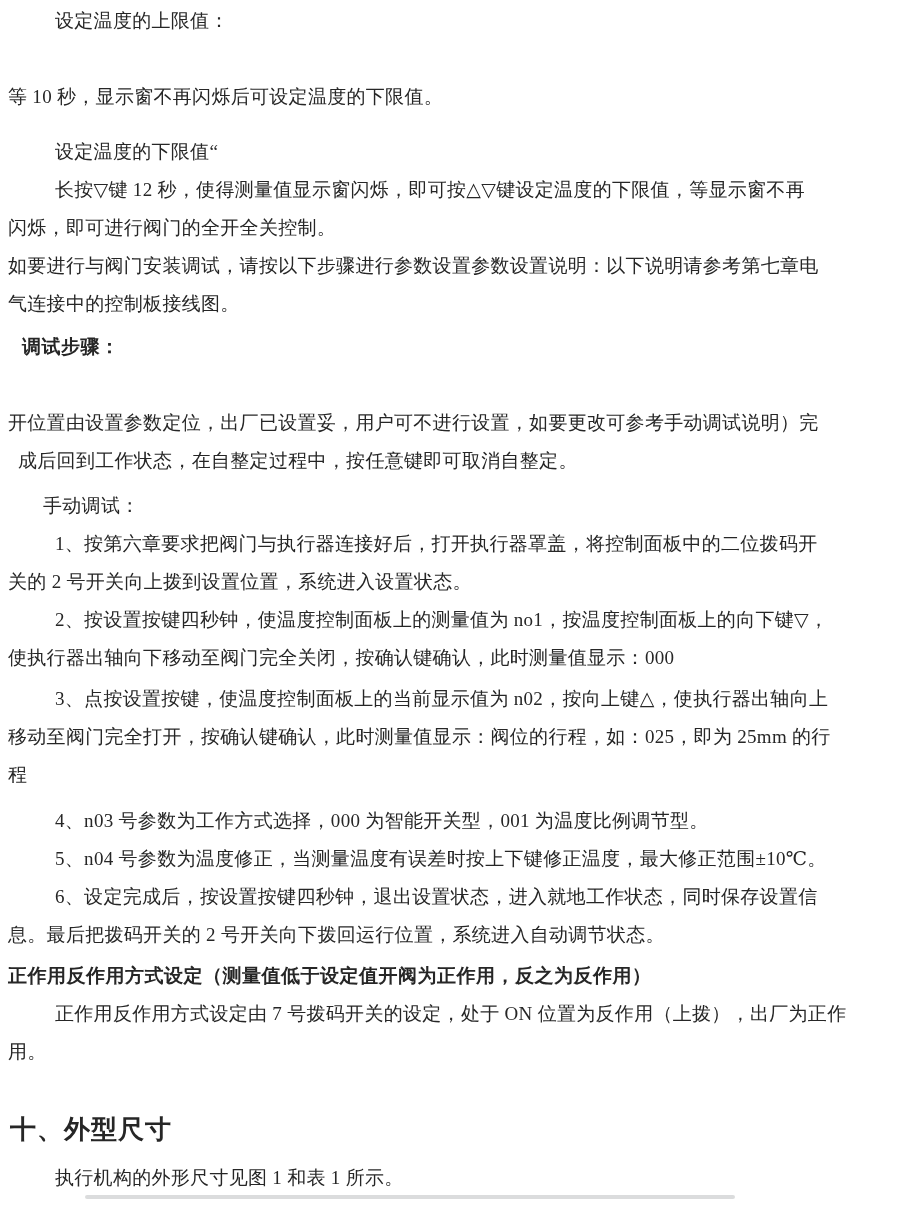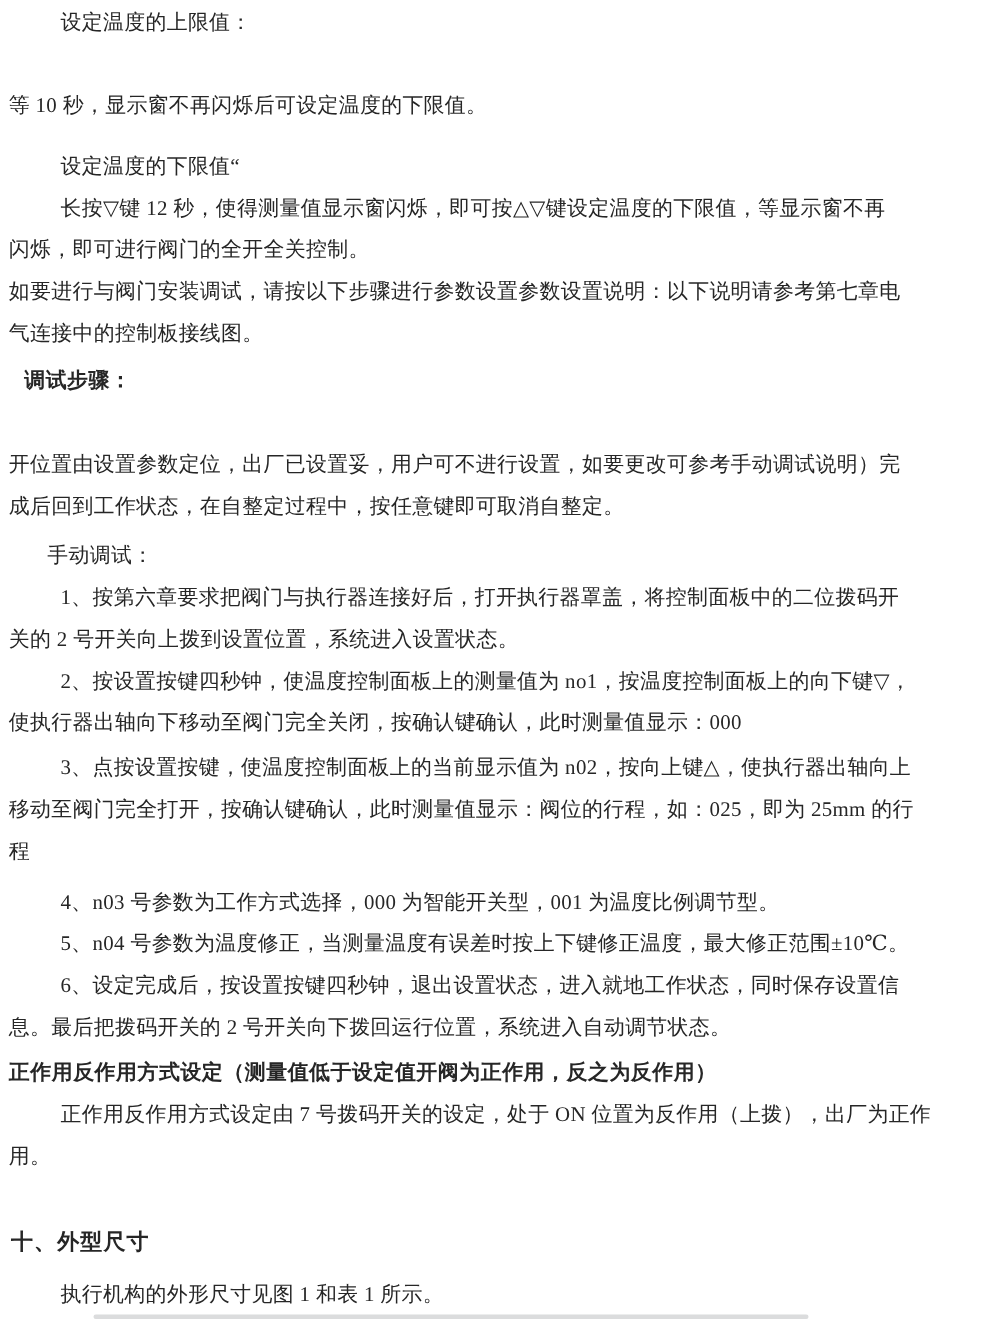--- a/index.html
+++ b/index.html
@@ -21,21 +21,21 @@
     color:#262626;
   }
   .bold{
     font-family:"Liberation Sans","DejaVu Sans",sans-serif;
     font-weight:700;
     letter-spacing:0.5px;
   }
   .h1{
     font-family:"Liberation Sans","DejaVu Sans",sans-serif;
     font-weight:700;
-    font-size:20px;
+    font-size:26px;
     line-height:30px;
     letter-spacing:1px;
   }
   .artifact{
     position:absolute;
     background:#c3c4c6;
     opacity:0.6;
     border-radius:2px;
   }
 </style>
@@ -50,21 +50,21 @@
   <div class="line" style="top:141px;left:55px">设定温度的下限值“</div>
   <div class="line" style="top:179px;left:55px">长按▽键 12 秒，使得测量值显示窗闪烁，即可按△▽键设定温度的下限值，等显示窗不再</div>
   <div class="line" style="top:255px;left:8px">如要进行与阀门安装调试，请按以下步骤进行参数设置参数设置说明：以下说明请参考第七章电</div>
 
   <div class="line" style="top:217px;left:8px">闪烁，即可进行阀门的全开全关控制。</div>
   <div class="line" style="top:293px;left:8px">气连接中的控制板接线图。</div>
 
   <div class="line bold" style="top:336px;left:22px">调试步骤：</div>
 
   <div class="line" style="top:412px;left:8px">开位置由设置参数定位，出厂已设置妥，用户可不进行设置，如要更改可参考手动调试说明）完</div>
-  <div class="line" style="top:450px;left:8px">成后回到工作状态，在自整定过程中，按任意键即可取消自整定。</div>
+  <div class="line" style="top:450px;left:18px">成后回到工作状态，在自整定过程中，按任意键即可取消自整定。</div>
 
   <div class="line" style="top:495px;left:43px">手动调试：</div>
 
   <div class="line" style="top:533px;left:55px">1、按第六章要求把阀门与执行器连接好后，打开执行器罩盖，将控制面板中的二位拨码开</div>
   <div class="line" style="top:571px;left:8px">关的 2 号开关向上拨到设置位置，系统进入设置状态。</div>
 
   <div class="line" style="top:609px;left:55px">2、按设置按键四秒钟，使温度控制面板上的测量值为 no1，按温度控制面板上的向下键▽，</div>
   <div class="line" style="top:647px;left:8px">使执行器出轴向下移动至阀门完全关闭，按确认键确认，此时测量值显示：000</div>
 
   <div class="line" style="top:688px;left:55px">3、点按设置按键，使温度控制面板上的当前显示值为 n02，按向上键△，使执行器出轴向上</div>

